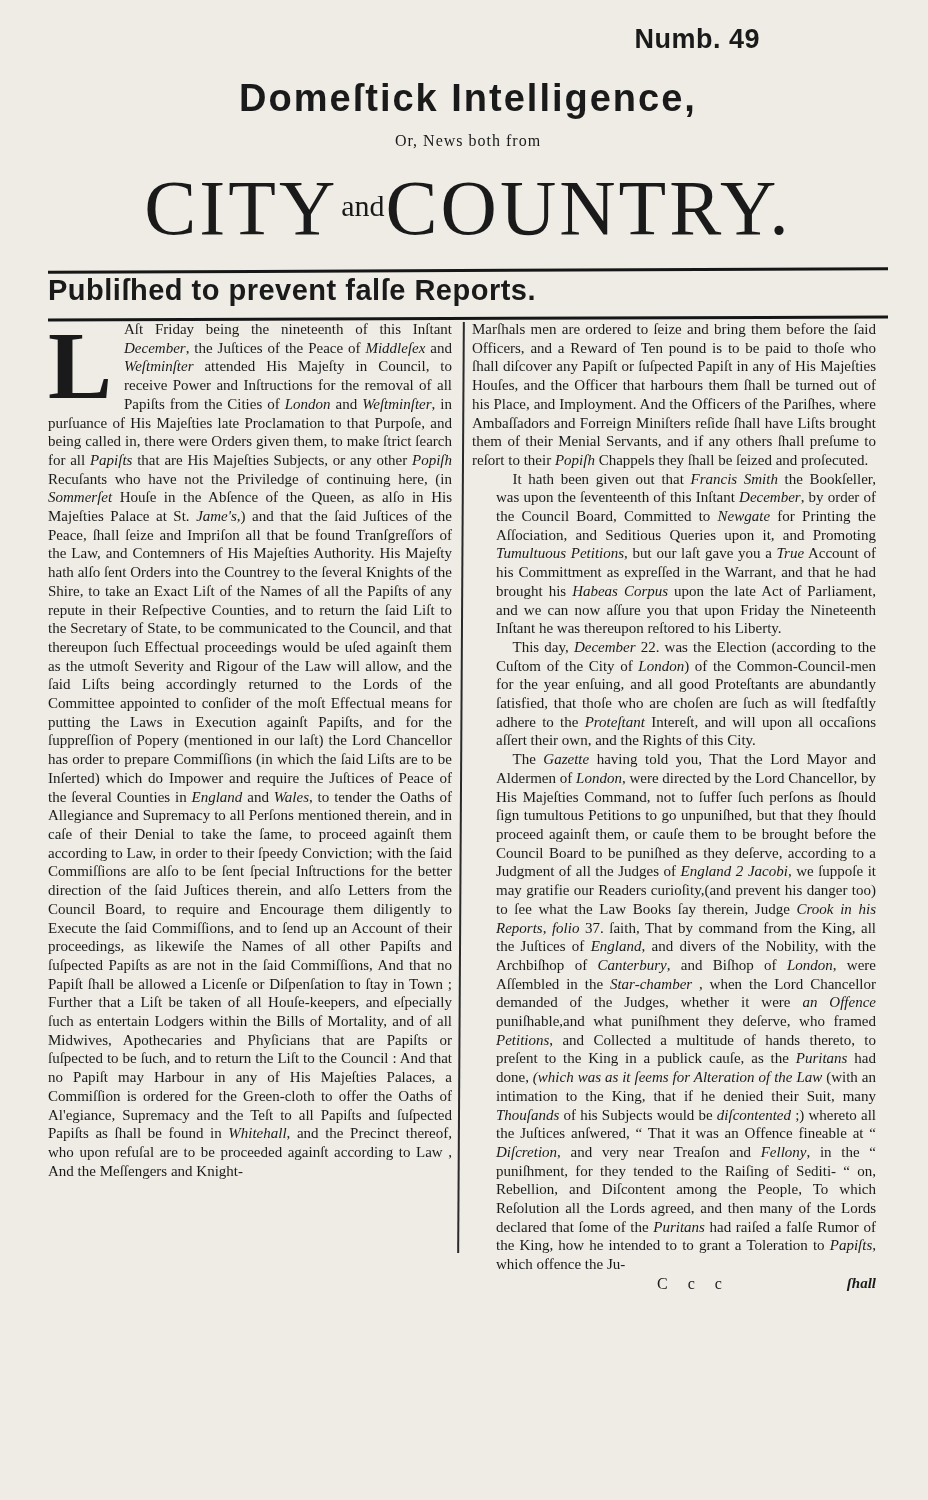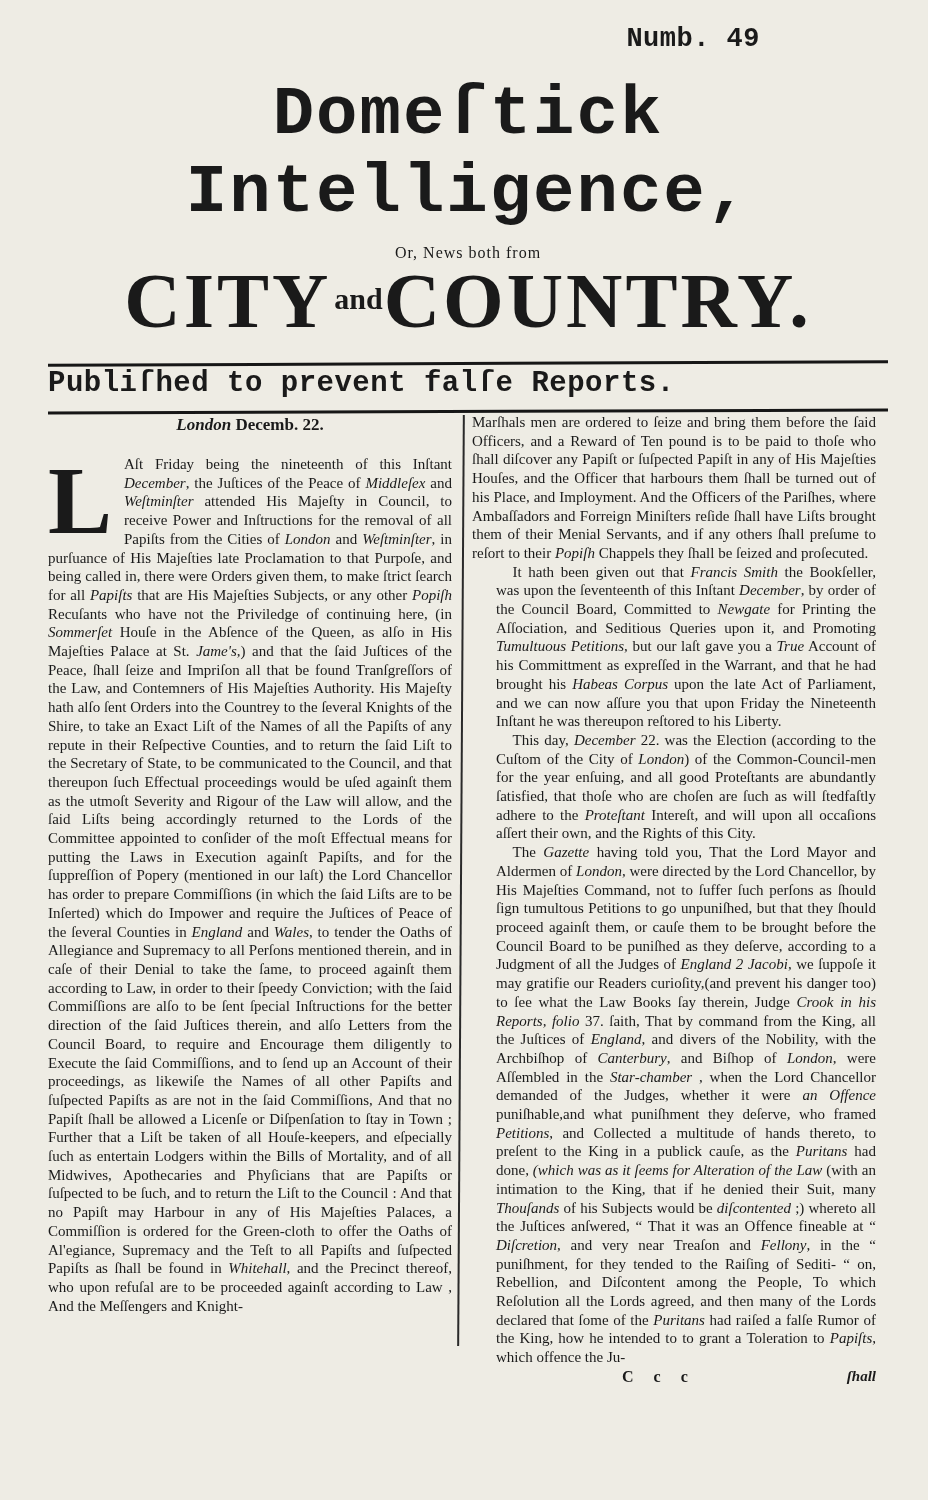--- a/index.html
+++ b/index.html
@@ -6,53 +6,53 @@
   body {
     width: 928px; height: 1500px;
     background: #eeece4;
     font-family: "Liberation Serif", serif;
     color: #1a1a1a;
     overflow: hidden;
   }
   .page { padding: 16px 40px 0 48px; }
 
   .blackletter {
-    font-family: Liberation Mono, monospace;
+    font-family: Liberation Sans, sans-serif;
     font-weight: 700;
     letter-spacing: 0.5px;
   }
 
   .issue-number {
     text-align: right;
     padding-right: 128px;
     font-size: 27px;
     margin-top: 8px;
   }
 
   .masthead {
     text-align: center;
-    font-size: 69px;
+    font-size: 38px;
     margin: 22px 0 0 0;
     letter-spacing: 2px;
   }
 
   .subtitle {
     text-align: center;
     font-size: 16px;
     margin-top: 12px;
     letter-spacing: 1px;
   }
 
   .main-title {
     text-align: center;
     font-size: 78px;
-    font-weight: 700;
+    font-weight: 400;
     font-family: "Liberation Serif", serif;
     letter-spacing: 3px;
-    margin-top: 0;
+    margin-top: 19px;
     line-height: 1.0;
     white-space: nowrap;
   }
   .main-title .conj {
     font-size: 30px;
     letter-spacing: 0;
     vertical-align: 18px;
     margin: 0 1px 0 3px;
   }
 
@@ -118,21 +118,21 @@
     font-family: "Liberation Serif", serif;
   }
 
   .sig-row {
     display: flex;
     justify-content: space-between;
     font-size: 16px;
     margin-top: 1px;
     padding-left: 150px;
   }
-  .signature { letter-spacing: 8px; font-weight: 700; }
+  .signature { letter-spacing: 8px; font-weight: 400; margin-left: 35px; }
   .catchword {
     font-size: 15px;
     font-style: italic;
     font-weight: 700;
   }
 </style>
 </head>
 <body>
 
 <div class="page">
@@ -150,21 +150,20 @@
   <hr class="rule rule-1">
 
   <div class="motto blackletter">Publiſhed to prevent falſe Reports.</div>
 
   <hr class="rule rule-2">
 
 
   <div class="columns">
 
     <div class="col col-left">
-      <div class="col-dateline"><i>London</i> Decemb. 22.</div>
       <div class="para-list">
           <p class="para"><span class="dropcap">L</span>Aſt Friday being the nineteenth of this Inſtant <i>December</i>, the Juſtices of the Peace of <i>Middleſex</i> and <i>Weſtminſter</i> attended His Majeſty in Council, to receive Power and Inſtructions for the removal of all Papiſts from the Cities of <i>London</i> and <i>Weſtminſter</i>, in purſuance of His Majeſties late Proclamation to that Purpoſe, and being called in, there were Orders given them, to make ſtrict ſearch for all <i>Papiſts</i> that are His Majeſties Subjects, or any other <i>Popiſh</i> Recuſants who have not the Priviledge of continuing here, (in <i>Sommerſet</i> Houſe in the Abſence of the Queen, as alſo in His Majeſties Palace at St. <i>Jame's</i>,) and that the ſaid Juſtices of the Peace, ſhall ſeize and Impriſon all that be found Tranſgreſſors of the Law, and Contemners of His Majeſties Authority.  His Majeſty hath alſo ſent Orders into the Countrey to the ſeveral Knights of the Shire, to take an Exact Liſt of the Names of all the Papiſts of any repute in their Reſpective Counties, and to return the ſaid Liſt to the Secretary of State, to be communicated to the Council, and that thereupon ſuch Effectual proceedings would be uſed againſt them as the utmoſt Severity and Rigour of the Law will allow, and the ſaid Liſts being accordingly returned to the Lords of the Committee appointed to conſider of the moſt Effectual means for putting the Laws in Execution againſt Papiſts, and for the ſuppreſſion of Popery (mentioned in our laſt) the Lord Chancellor has order to prepare Commiſſions (in which the ſaid Liſts are to be Inſerted) which do Impower and require the Juſtices of Peace of the ſeveral Counties in <i>England</i> and <i>Wales</i>, to tender the Oaths of Allegiance and Supremacy to all Perſons mentioned therein, and in caſe of their Denial to take the ſame, to proceed againſt them according to Law, in order to their ſpeedy Conviction; with the ſaid Commiſſions are alſo to be ſent ſpecial Inſtructions for the better direction of the ſaid Juſtices therein, and alſo Letters from the Council Board, to require and Encourage them diligently to Execute the ſaid Commiſſions, and to ſend up an Account of their proceedings, as likewiſe the Names of all other Papiſts and ſuſpected Papiſts as are not in the ſaid Commiſſions, And that no Papiſt ſhall be allowed a Licenſe or Diſpenſation to ſtay in Town ; Further that a Liſt be taken of all Houſe-keepers, and eſpecially ſuch as entertain Lodgers within the Bills of Mortality, and of all Midwives, Apothecaries and Phyſicians that are Papiſts or ſuſpected to be ſuch, and to return the Liſt to the Council : And that no Papiſt may Harbour in any of His Majeſties Palaces, a Commiſſion is ordered for the Green-cloth to offer the Oaths of Al'egiance, Supremacy and the Teſt to all Papiſts and ſuſpected Papiſts as ſhall be found in <i>Whitehall</i>, and the Precinct thereof, who upon refuſal are to be proceeded againſt according to Law , And the Meſſengers and Knight-</p>
         </div>
     </div>
 
     <div class="col-divider"></div>
 
     <div class="col col-right">
       <div class="para-list">
           <p class="para">Marſhals men are ordered to ſeize and bring them before the ſaid Officers, and a Reward of Ten pound is to be paid to thoſe who ſhall diſcover any Papiſt or ſuſpected Papiſt in any of His Majeſties Houſes, and the Officer that harbours them ſhall be turned out of his Place, and Imployment.  And the Officers of the Pariſhes, where Ambaſſadors and Forreign Miniſters reſide ſhall have Liſts brought them of their Menial Servants, and if any others ſhall preſume to reſort to their <i>Popiſh</i> Chappels they ſhall be ſeized and proſecuted.</p>

